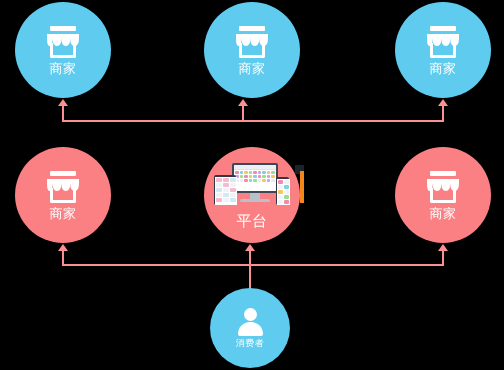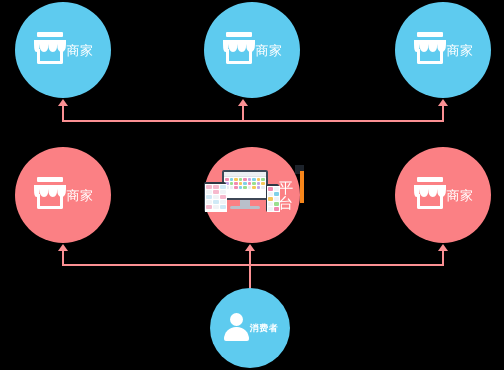--- a/index.html
+++ b/index.html
@@ -1,21 +1,21 @@
 <!DOCTYPE html>
 <html><head>
 <meta charset="utf-8">
 <style>
   html,body{margin:0;padding:0;background:#000;}
   body{width:504px;height:370px;overflow:hidden;
        font-family:"Liberation Sans","DejaVu Sans",sans-serif;}
   #stage{position:relative;width:504px;height:370px;background:#000;}
 
   .node{position:absolute;border-radius:50%;
-        display:flex;flex-direction:row;align-items:center;justify-content:center;}
+        display:flex;flex-direction:column;align-items:center;justify-content:center;}
   .node .label{color:#ffffff;text-align:center;line-height:1;letter-spacing:.5px;}
 
   .node.blue{background:#5ecbef;}
   .node.pink{background:#fb8084;}
 
   
   .shop-icon{position:relative;width:34px;height:32px;}
   .shop-icon .roofbar{position:absolute;left:4px;top:0;width:26px;height:5px;
                       background:#fff;border-radius:1px;}
   .shop-icon .awning{position:absolute;left:0;top:6px;width:34px;height:12px;}
@@ -234,21 +234,21 @@
       <div class="awning">
         <svg width="34" height="12" viewBox="0 0 34 12">
           <path d="M1 0 H33 V4 Q33 12 28.6 12 Q24.2 12 24.2 4 Q24.2 12 19.8 12 Q15.4 12 15.4 4 Q15.4 12 11 12 Q6.6 12 6.6 4 Q6.6 12 3.3 12 Q1 12 1 4 Z" fill="#ffffff"></path>
         </svg>
       </div>
       <div class="body"></div>
     </div>
     <div class="label" style="font-size:13px;">商家</div>
   </div>
 
-  <div class="node blue" style="left:210px;top:288px;width:80px;height:80px;font-weight:bold;">
+  <div class="node blue" style="left:210px;top:288px;width:80px;height:80px;">
     <div class="person-icon" style="margin-bottom:3px;">
       <div class="head"></div>
       <div class="torso"></div>
     </div>
     <div class="label" style="font-size:9px;">消费者</div>
   </div>
 
 </div>
 
 </body></html>

